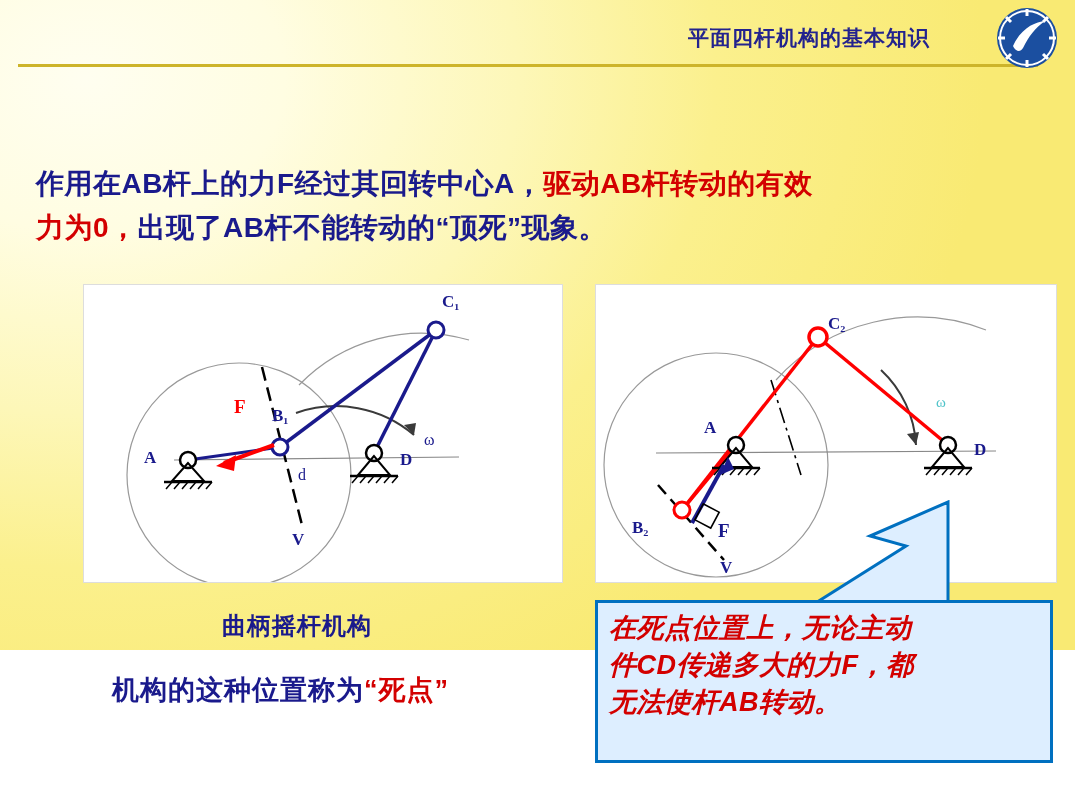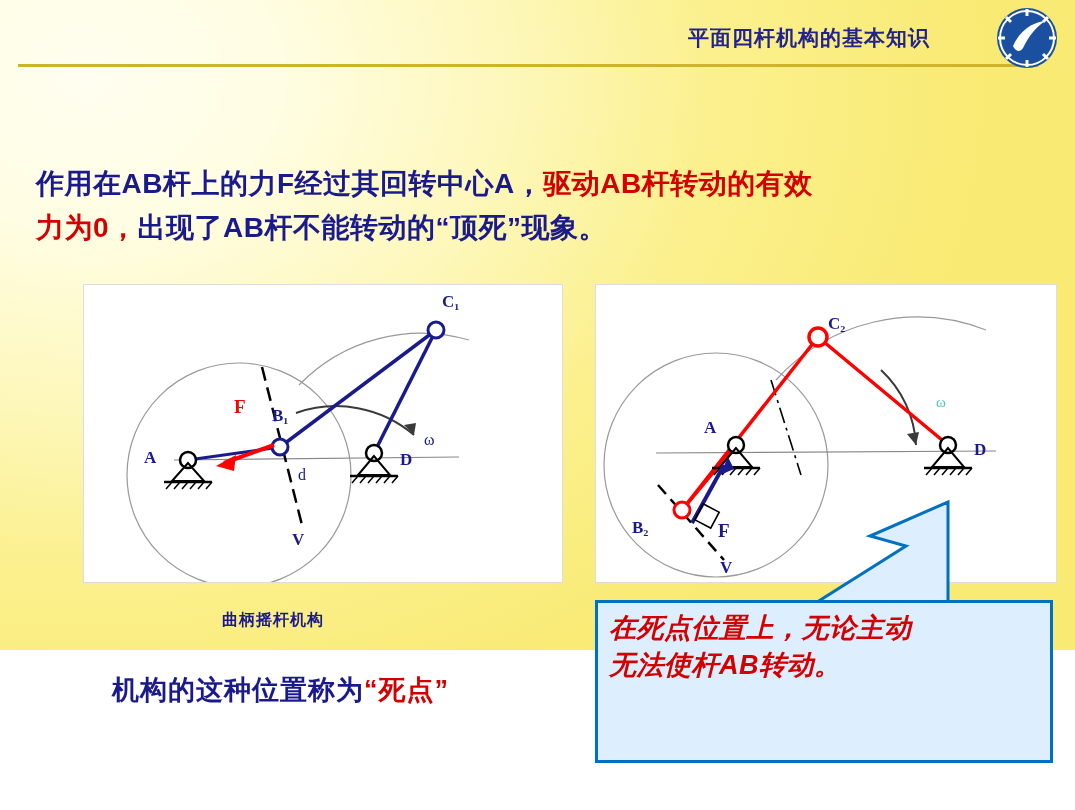--- a/index.html
+++ b/index.html
@@ -83,21 +83,21 @@
     width: 460px;
     height: 297px;
     text-align: right;
   }
   .fig-svg { display: block; width: 100%; height: 100%; }
   
   #caption-1 {
     position: absolute;
     left: 222px;
     top: 610px;
-    font-size: 16px;
+    font-size: 24px;
     font-weight: bold;
     color: #1a1a8c;
     letter-spacing: 1px;
   }
   #caption-2 {
     position: absolute;
     left: 112px;
     top: 672px;
     font-size: 27px;
     font-weight: bold;
@@ -305,17 +305,18 @@
   </div>
 
   <div id="callout">
     <svg id="callout-tail" viewBox="0 0 140 105">
       <polygon points="138,104 138,2 60,36 96,46 4,104" fill="#ddeeff" stroke="#0070c0" stroke-width="3"></polygon>
       <line x1="2" y1="103" x2="139" y2="103" stroke="#ddeeff" stroke-width="5"></line>
     </svg>
     <div id="callout-box"></div>
     <div id="callout-text">
       <div class="nowrap">在死点位置上，无论主动</div>
+      <div class="nowrap">件CD传递多大的力F，都</div>
       <div class="nowrap">无法使杆AB转动。</div>
     </div>
   </div>
 
 </div>
 
 </body></html>

